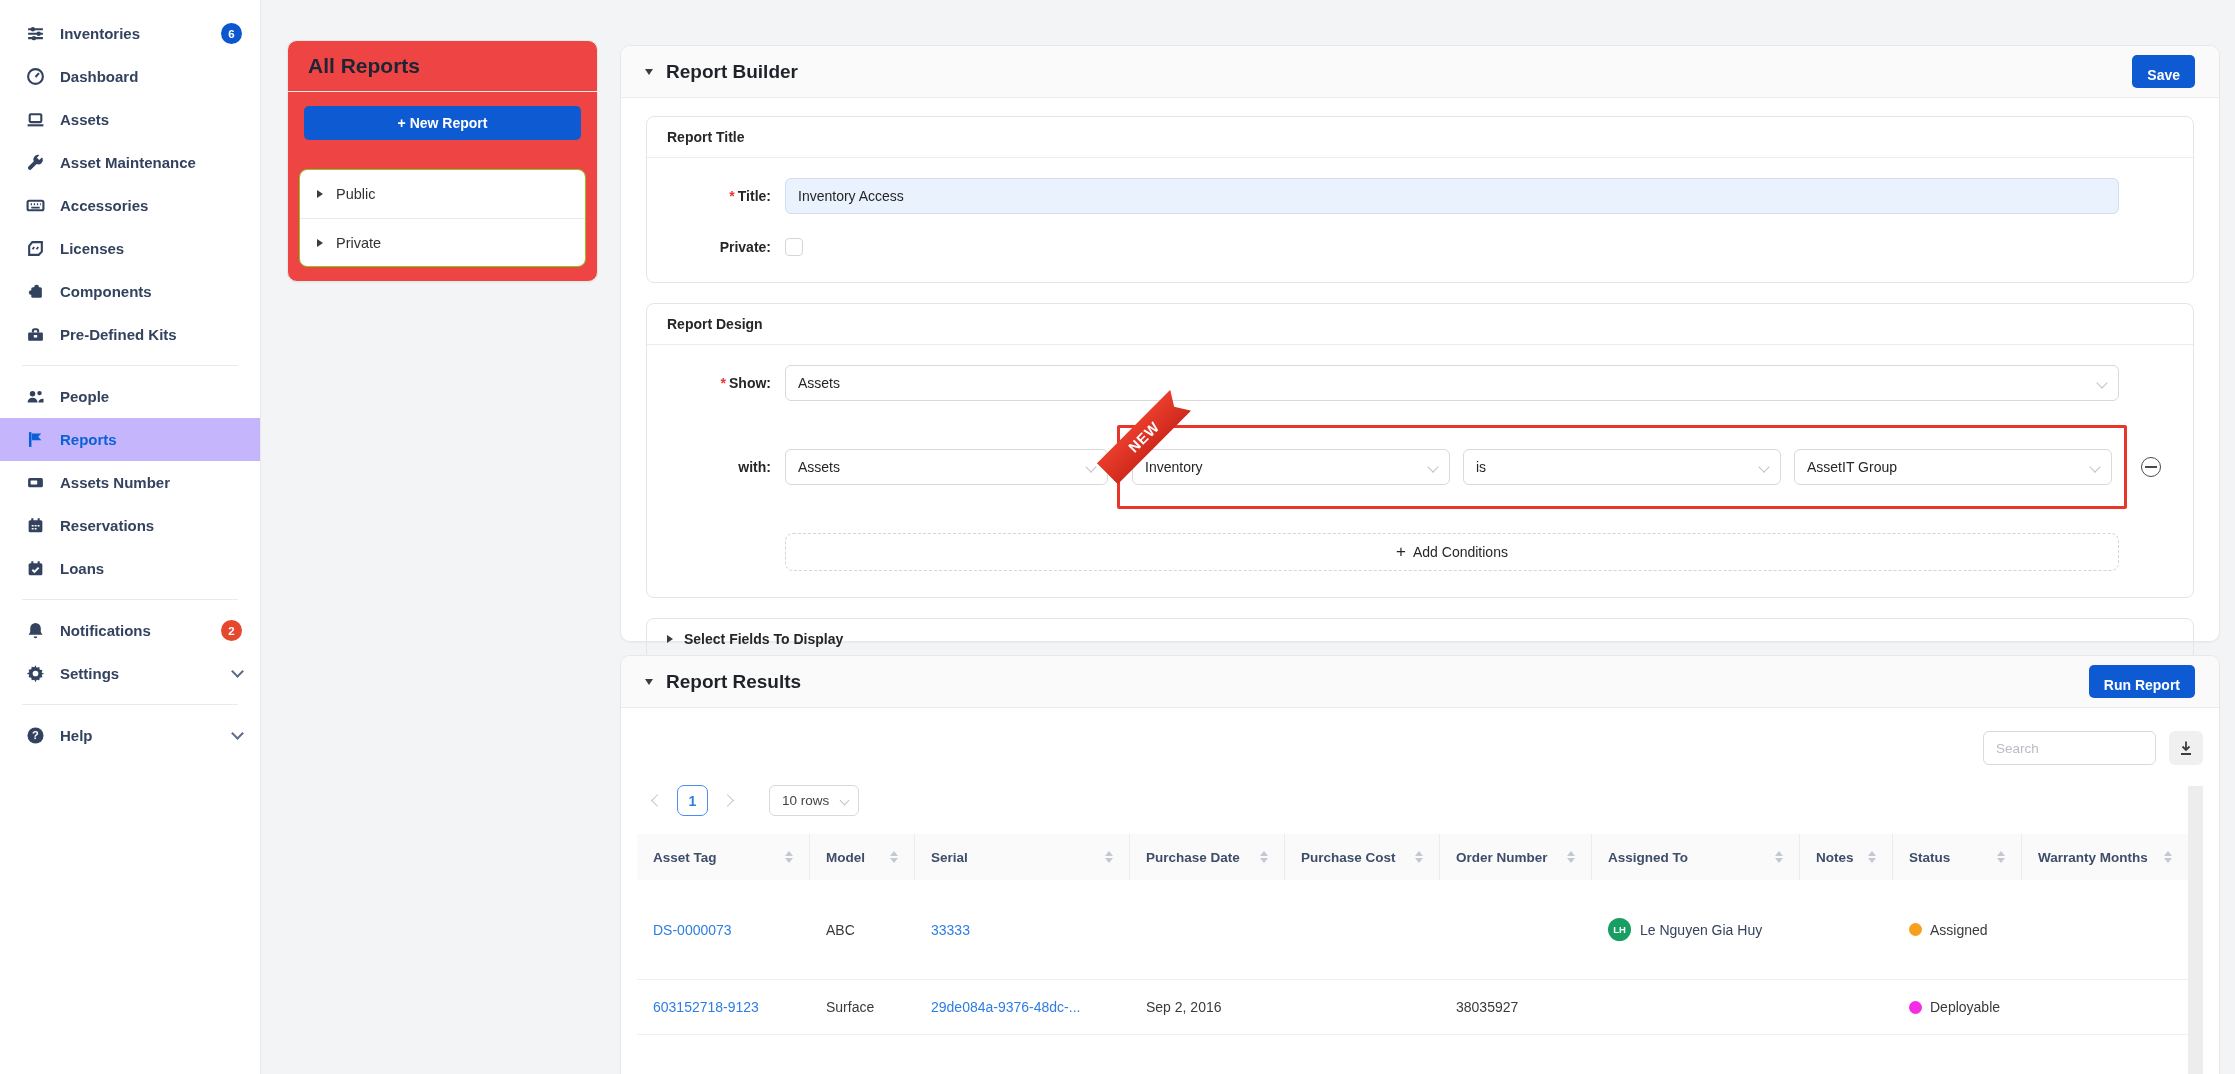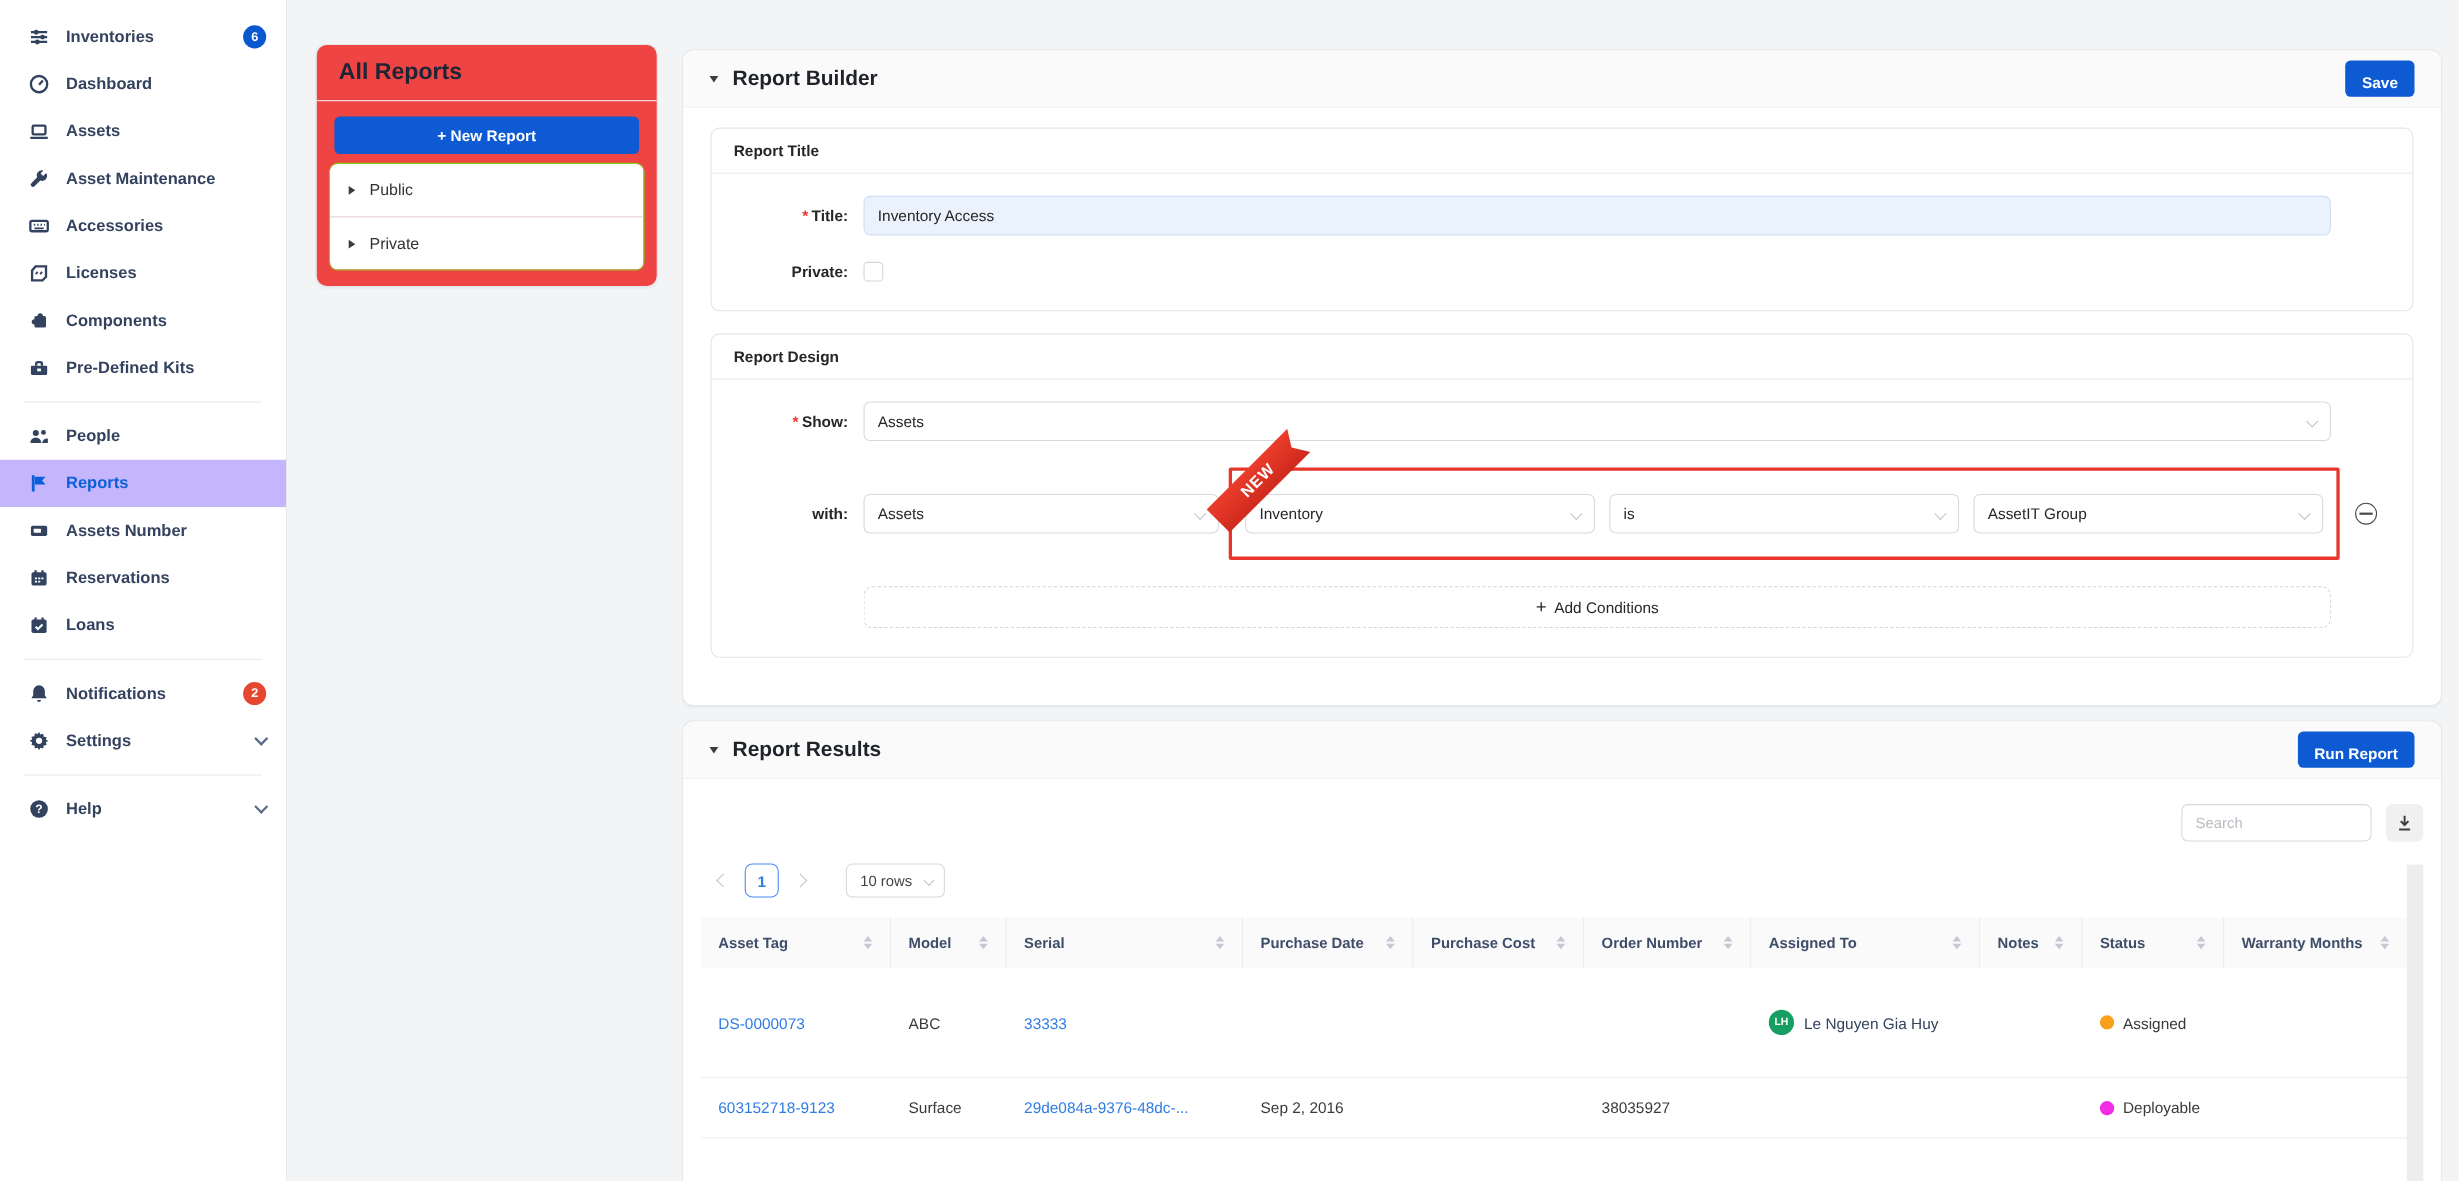--- a/index.html
+++ b/index.html
@@ -17,21 +17,21 @@
   .badge-blue{background:#0b57cf}
   .badge-red{background:#e5472f}
   .side-divider{height:1px;background:#e9eaec;margin:9px 22px}
   .chev-down{width:9px;height:9px;border-left:2px solid #5b6b87;border-bottom:2px solid #5b6b87;transform:rotate(-45deg);margin-left:auto;margin-top:-4px}
 
   
   .all-reports{position:absolute;left:287px;top:40px;width:311px;background:#ef4444;border:1px solid #e7e8ea;border-radius:10px;box-shadow:0 1px 2px rgba(0,0,0,.04);padding-bottom:14px}
   .ar-title{font-size:21px;font-weight:700;color:#1d2433;padding:13px 20px;border-bottom:1px solid #ececee}
   .btn{border:none;cursor:pointer;font-family:inherit}
   .btn-primary{background:#0d5ad2;color:#fff;border-radius:5px;font-weight:700}
-  .new-report{display:block;width:calc(100% - 32px);margin:14px 16px 8px;height:34px;font-size:14px}
+  .new-report{display:block;width:calc(100% - 32px);margin:14px 16px 29px;height:34px;font-size:14px}
   .ar-groups{margin:0 11px;border:1px solid #84cc16;border-radius:8px;overflow:hidden}
   .ar-group{display:flex;align-items:center;gap:13px;height:48px;padding:0 17px;font-size:14.5px;color:#333;cursor:pointer;background:#fff}
   .ar-group + .ar-group{border-top:1px solid #e9eaec}
   .caret-right{width:0;height:0;border-top:4.5px solid transparent;border-bottom:4.5px solid transparent;border-left:6px solid #3c3c3c;flex-shrink:0}
   .caret-down{width:0;height:0;border-left:4.5px solid transparent;border-right:4.5px solid transparent;border-top:6px solid #3c3c3c;flex-shrink:0}
 
   
   .card{position:absolute;left:620px;width:1600px;background:#fff;border:1px solid #e7e8ea;border-radius:10px;box-shadow:0 1px 2px rgba(0,0,0,.04)}
   .builder-card{top:45px;height:597px}
   .results-card{top:655px;height:430px;overflow:hidden}
@@ -359,20 +359,24 @@
           </div>
           <div class="form-row">
             <div class="add-conditions">
               <span class="plus-sign">+</span>
               <span>Add Conditions</span>
             </div>
           </div>
         </div>
       </div>
 
+      <div class="collapse-box">
+        <span class="caret-right"></span>
+        <span>Select Fields To Display</span>
+      </div>
 
     </div>
   </section>
 
   <section class="card results-card">
     <div class="panel-header">
       <span class="caret-down"></span>
       <span class="panel-title">Report Results</span>
       <button class="btn btn-primary">Run Report</button>
     </div>

